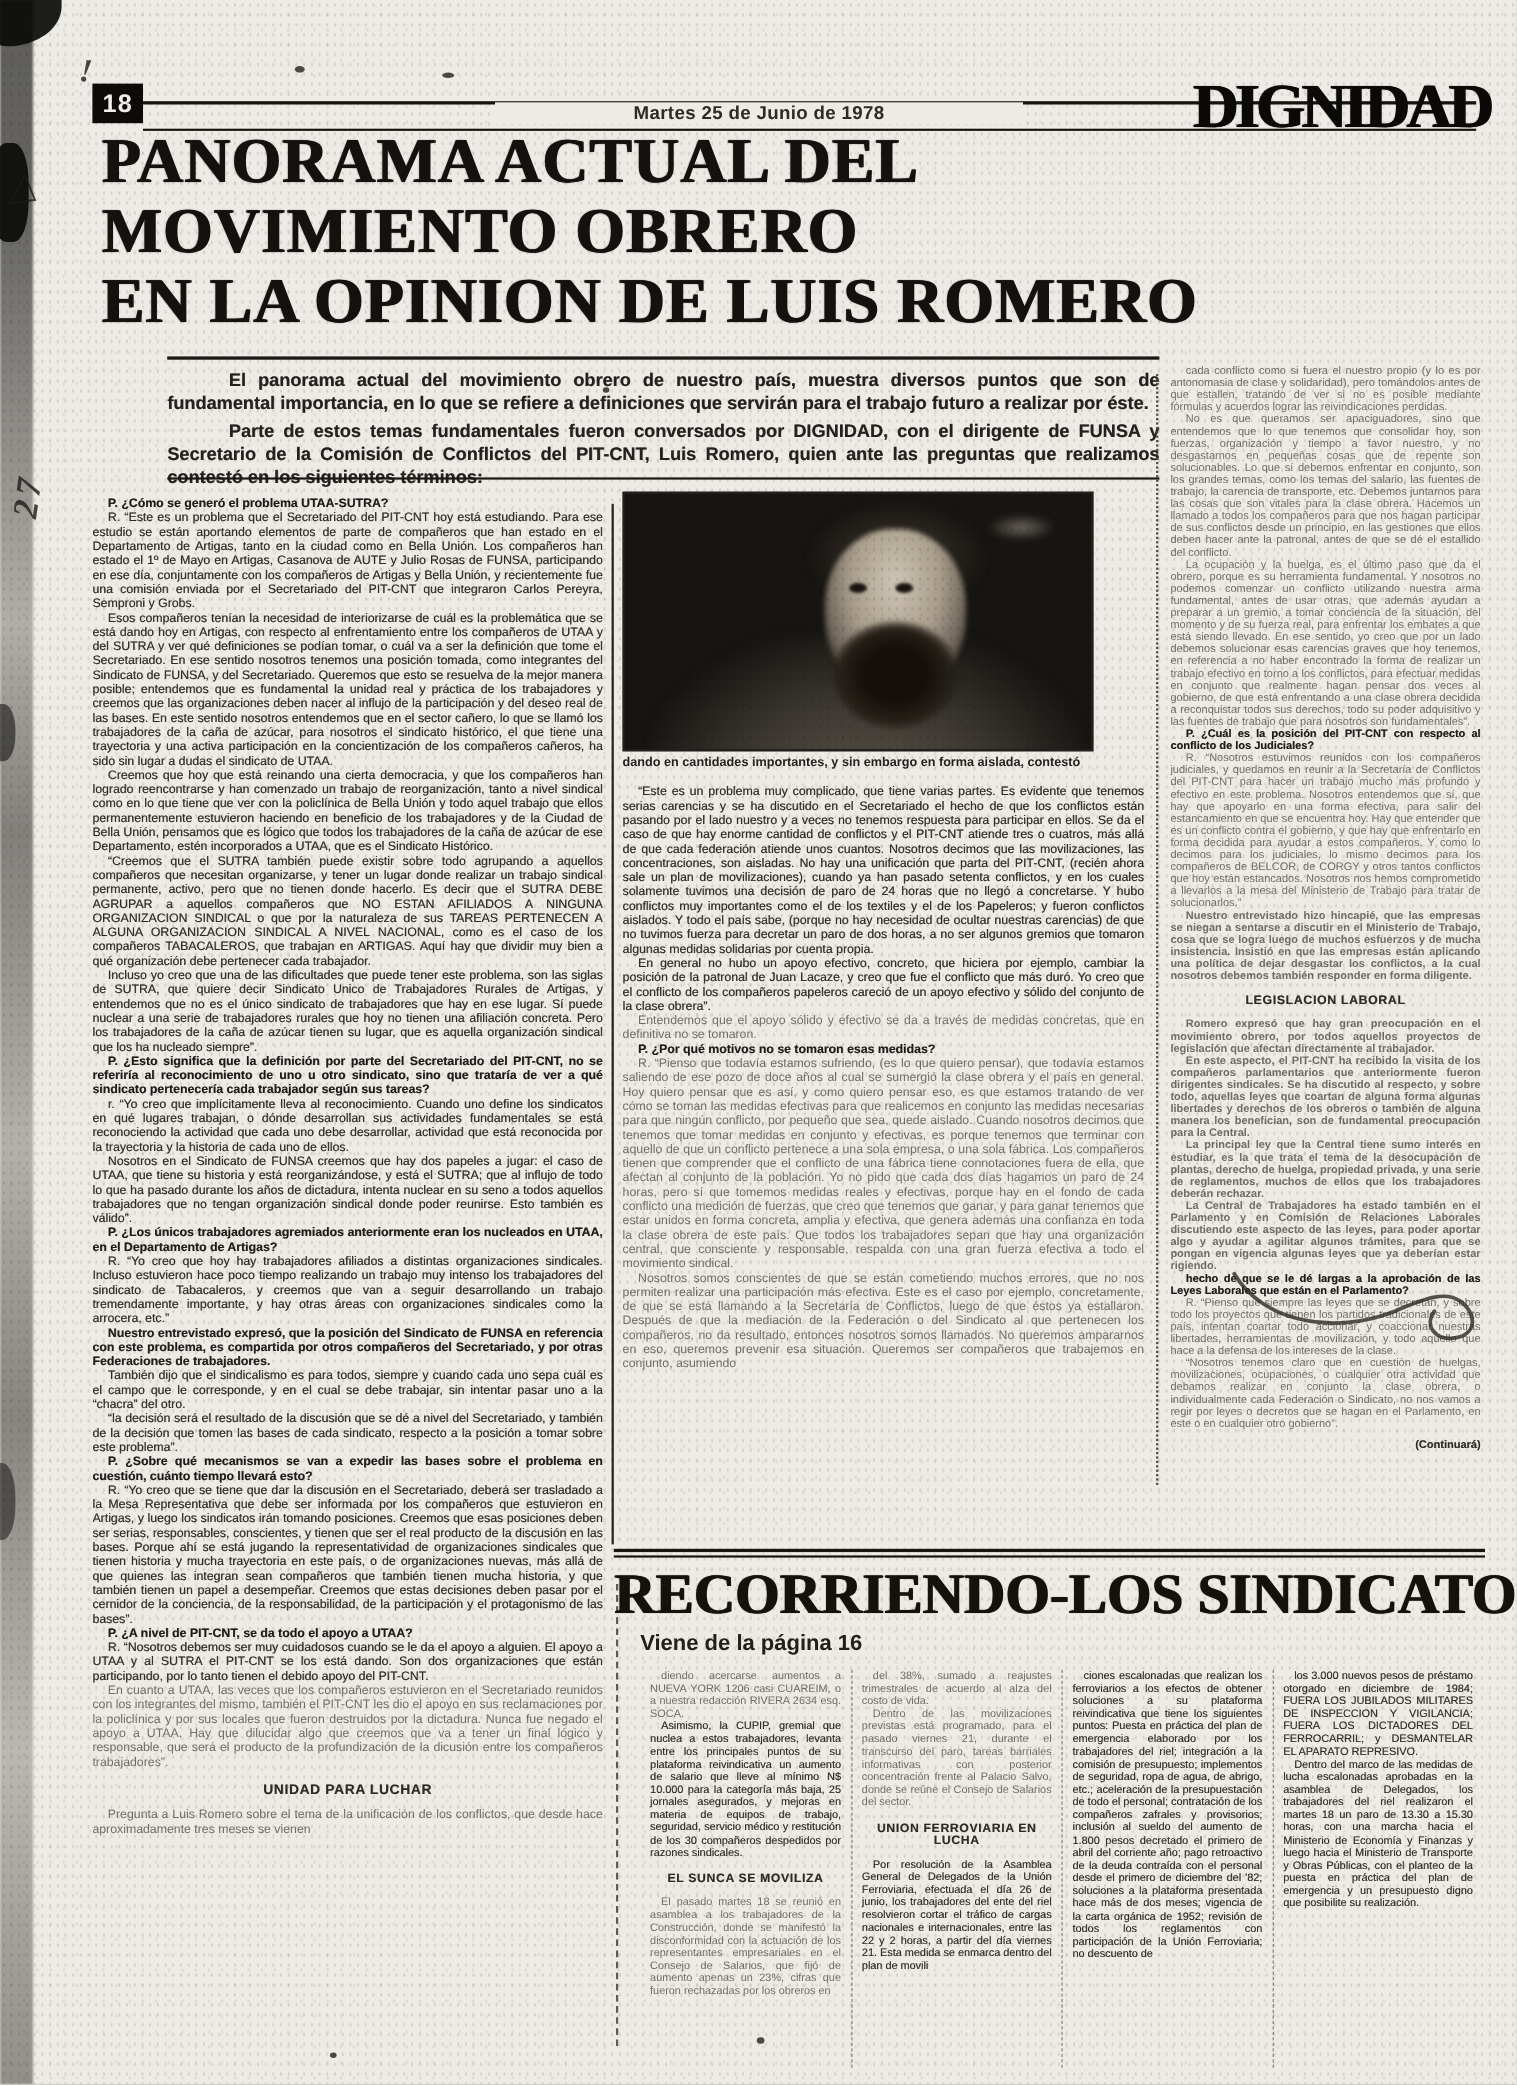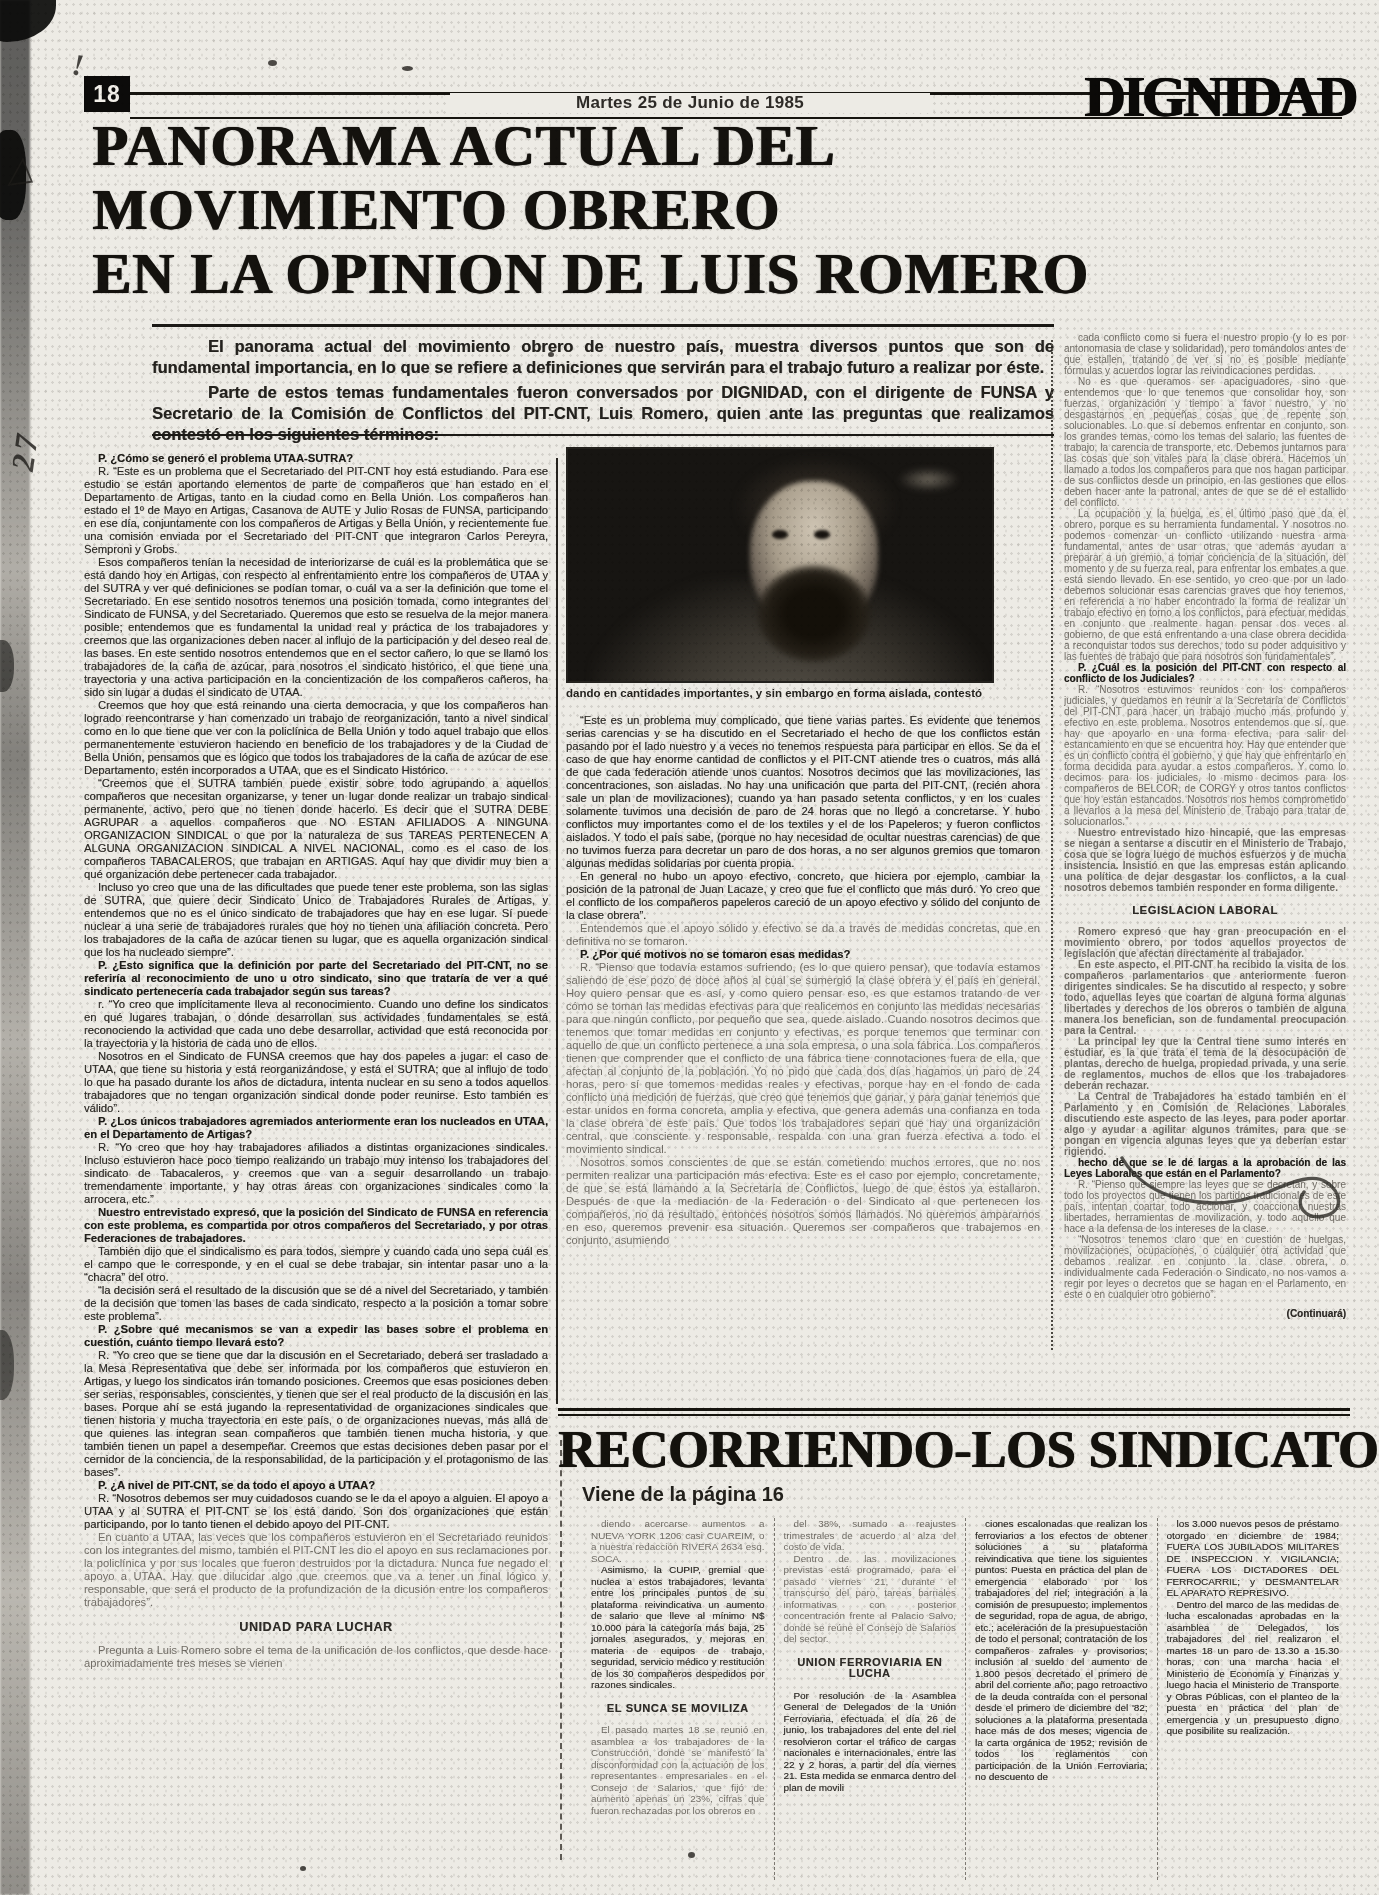--- a/index.html
+++ b/index.html
@@ -101,21 +101,21 @@
   <div class="speck" style="left:688px;top:1852px;width:7px;height:6px;"></div>
   <div class="speck" style="left:300px;top:1866px;width:6px;height:5px;"></div>
   <div class="handmark" style="left:72px;top:48px;font-size:30px;font-weight:bold;transform:rotate(6deg);">!</div>
   <div class="handmark" style="left:6px;top:148px;font-size:34px;transform:rotate(-8deg);">△</div>
   <div class="handmark" style="left:4px;top:468px;font-size:32px;font-weight:bold;transform:rotate(-82deg);transform-origin:left top;letter-spacing:4px;">27</div>
 
   <div class="numbox">
     <span>18</span>
   </div>
   <div class="hrule" style="left:130px;top:92px;width:1212px;height:3px;"></div>
-  <div class="date">Martes 25 de Junio de 1985</div>
+  <div class="date">Martes 25 de Junio de 1978</div>
   <div class="hrule" style="left:130px;top:117px;width:1212px;height:2px;"></div>
   <div class="masthead">DIGNIDAD</div>
 
   <div class="hl" style="top:112px;">PANORAMA ACTUAL DEL</div>
   <div class="hl" style="top:176px;">MOVIMIENTO OBRERO</div>
   <div class="hl" style="top:240px;">EN LA OPINION DE LUIS ROMERO</div>
 
   <div class="introrule" style="left:152px;top:324px;width:902px;height:3px;"></div>
   <div class="intro">
     <p>El panorama actual del movimiento obrero de nuestro país, muestra diversos puntos que son de fundamental importancia, en lo que se refiere a definiciones que servirán para el trabajo futuro a realizar por éste.</p>

